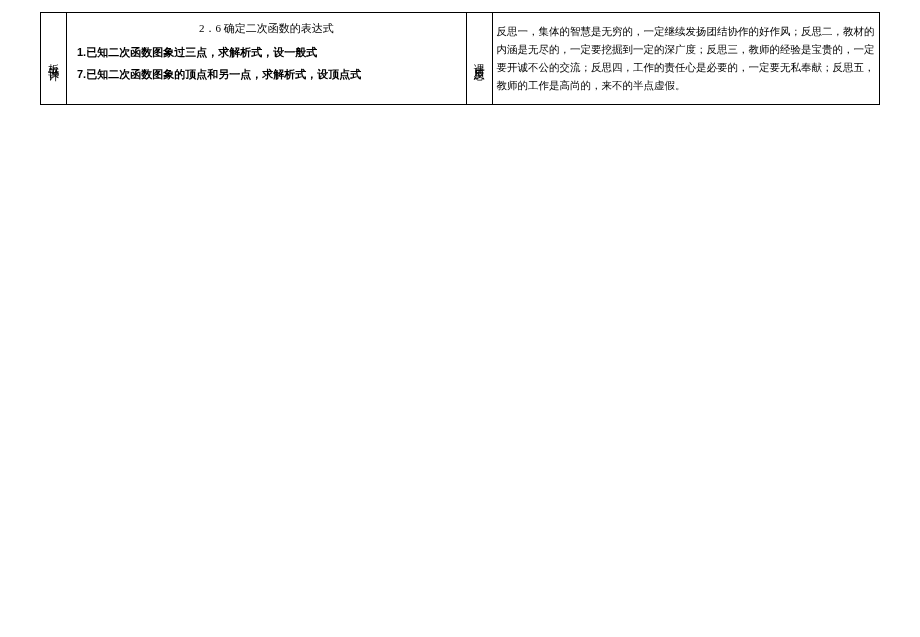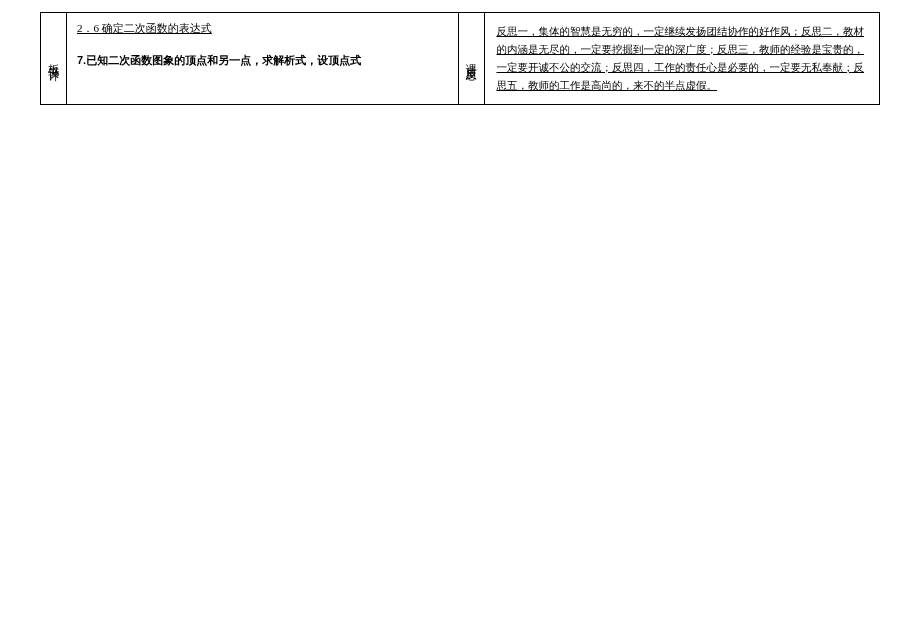--- a/index.html
+++ b/index.html
@@ -41,28 +41,26 @@
       line-height: 1.8;
     }
     .cell-content.left-content {
       flex: 1;
       border-right: 1px solid #000;
     }
     .cell-content.right-content {
       flex: 1;
       display: flex;
       align-items: center;
-      padding: 10px 12px;
-      text-decoration: underline;
+      padding: 10px 4px;
     }
     .title-line {
-      text-align: left;
+      text-align: center;
       font-size: 11px;
-      margin-bottom: 12px;
-      text-decoration: underline;
+      margin-bottom: 4px;
     }
     .bold-line {
       font-weight: bold;
       font-family: "SimHei", "黑体", sans-serif;
       font-size: 11px;
       margin-bottom: 2px;
     }
     .reflection-text {
       font-size: 10.5px;
       line-height: 1.7;
@@ -70,20 +68,21 @@
   </style>
 </head>
 <body>
 
 <div class="table-container">
   <div class="cell-label left">
     <span>板书设计</span>
   </div>
   <div class="cell-content left-content">
     <div class="title-line">2．6 确定二次函数的表达式</div>
+    <div class="bold-line">1.已知二次函数图象过三点，求解析式，设一般式</div>
     <div class="bold-line">7.已知二次函数图象的顶点和另一点，求解析式，设顶点式</div>
   </div>
   <div class="cell-label">
     <span>课后反思</span>
   </div>
   <div class="cell-content right-content">
     <div class="reflection-text">反思一，集体的智慧是无穷的，一定继续发扬团结协作的好作风；反思二，教材的内涵是无尽的，一定要挖掘到一定的深广度；反思三，教师的经验是宝贵的，一定要开诚不公的交流；反思四，工作的责任心是必要的，一定要无私奉献；反思五，教师的工作是高尚的，来不的半点虚假。</div>
   </div>
 </div>
 

